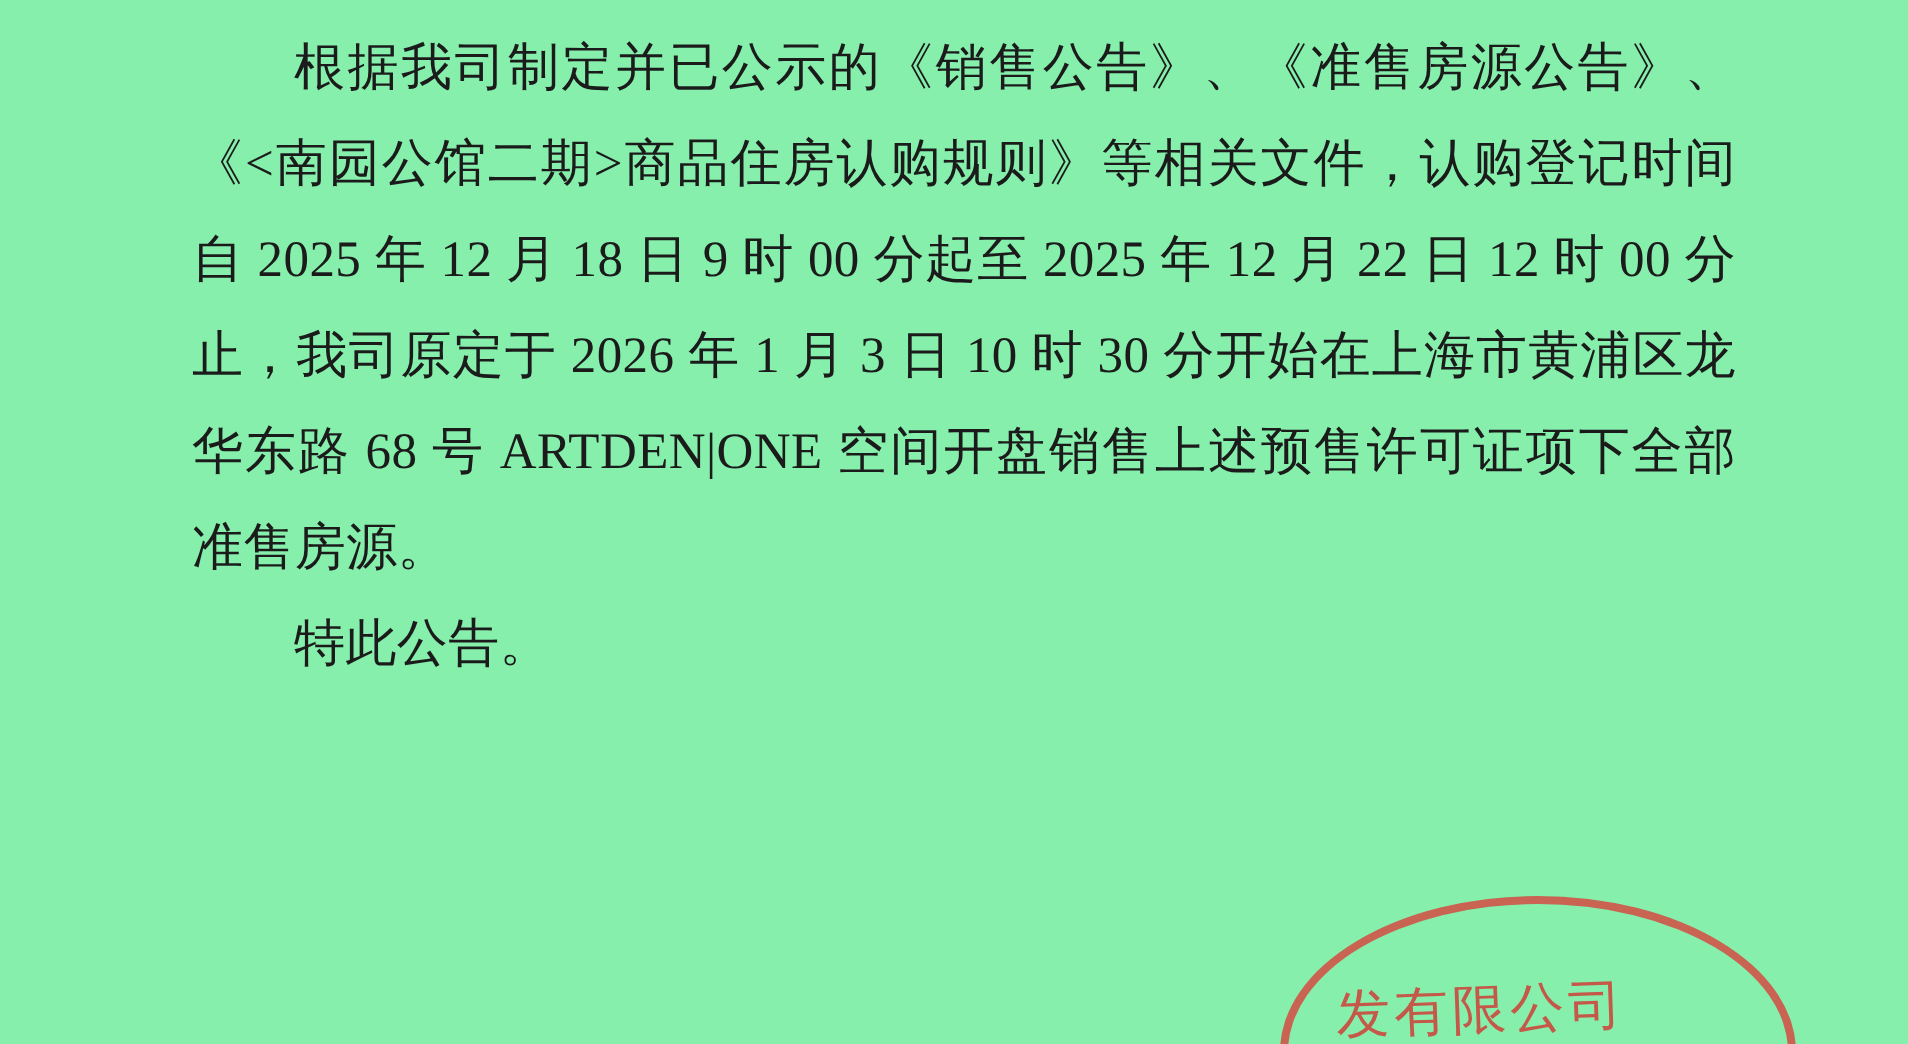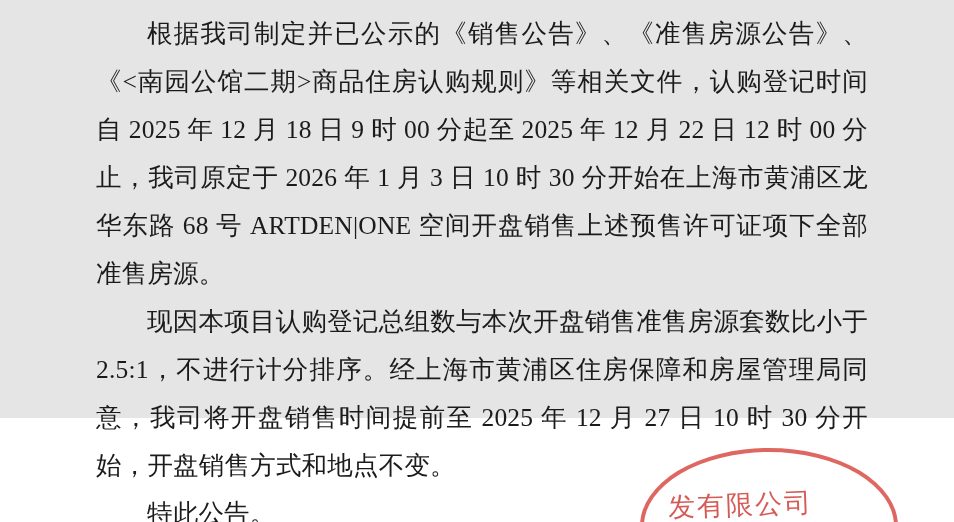--- a/index.html
+++ b/index.html
@@ -10,22 +10,22 @@
     width: 954px;
     height: 522px;
     background: #ffffff;
     font-family: "Liberation Serif", serif;
     overflow: hidden;
     position: relative;
   }
   .page {
     position: relative;
     width: 954px;
-    height: 418px;
-    background: #e5e5e5;
+    height: 522px;
+    background: #86efac;
     box-sizing: border-box;
     padding: 10px 86px 0 96px;
   }
   .para {
     font-size: 25.5px;
     line-height: 48px;
     color: #1b1b1b;
     text-align: justify;
     text-justify: inter-ideograph;
     letter-spacing: 0.2px;
@@ -60,18 +60,17 @@
     opacity: 0.85;
     white-space: nowrap;
     transform: rotate(-2deg);
   }
 </style>
 </head>
 <body>
 
 <div class="page">
   <p class="para">根据我司制定并已公示的《销售公告》、《准售房源公告》、《&lt;南园公馆二期&gt;商品住房认购规则》等相关文件，认购登记时间自 2025 年 12 月 18 日 9 时 00 分起至 2025 年 12 月 22 日 12 时 00 分止，我司原定于 2026 年 1 月 3 日 10 时 30 分开始在上海市黄浦区龙华东路 68 号 ARTDEN|ONE 空间开盘销售上述预售许可证项下全部准售房源。</p>
-  <p class="para">现因本项目认购登记总组数与本次开盘销售准售房源套数比小于 2.5:1，不进行计分排序。经上海市黄浦区住房保障和房屋管理局同意，我司将开盘销售时间提前至 2025 年 12 月 27 日 10 时 30 分开始，开盘销售方式和地点不变。</p>
   <p class="para">特此公告。</p>
 
   <div class="seal"></div>
   <div class="seal-text">发有限公司</div>
 </div>
 
 </body></html>

